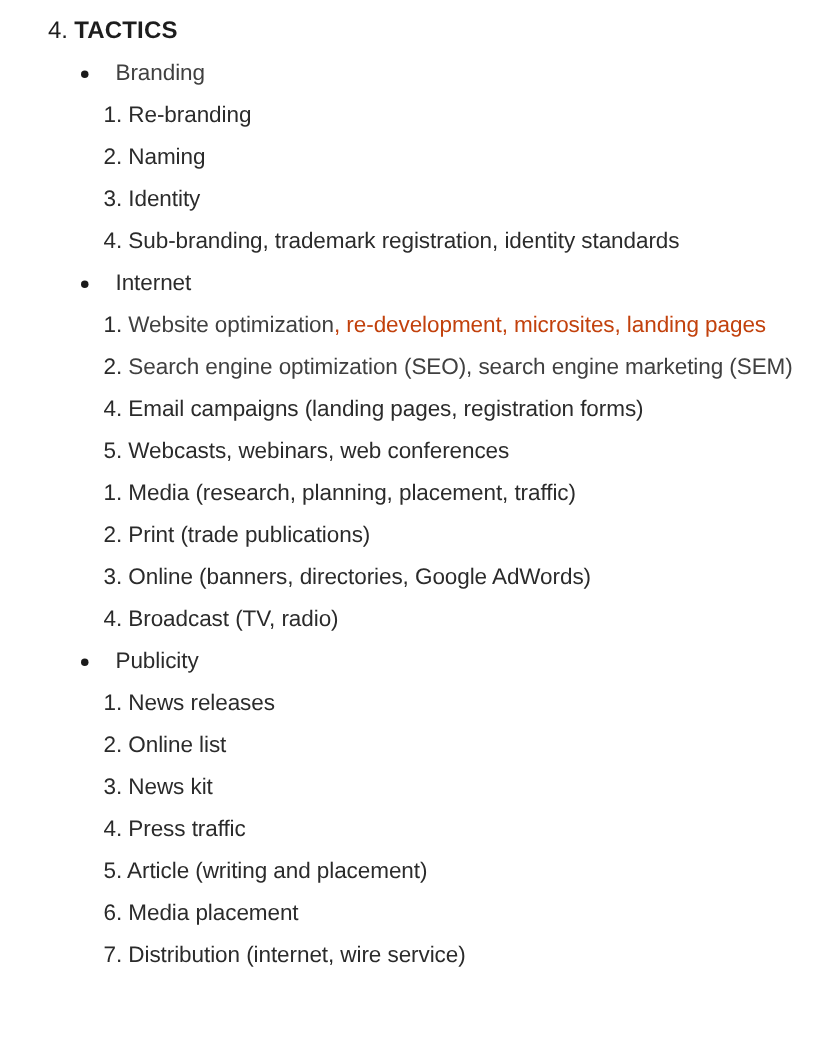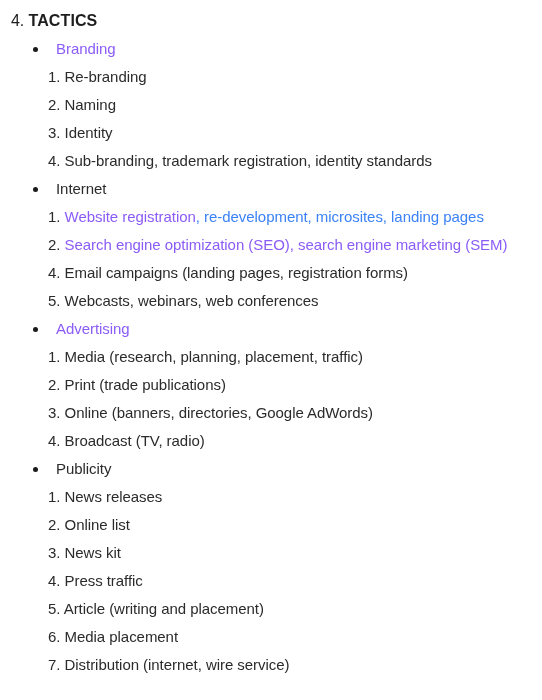--- a/index.html
+++ b/index.html
@@ -15,20 +15,21 @@
     font-stretch: condensed;
     color: #2b2b2b;
     -webkit-font-smoothing: antialiased;
   }
   .page {
     width: 542px;
     height: 700px;
     position: relative;
     box-sizing: border-box;
     padding-top: 7px;
+    padding-left: 21px;
   }
   .heading {
     font-size: 16px;
     line-height: 28px;
     padding-left: 11px;
     color: #1d1d1d;
     white-space: nowrap;
     letter-spacing: -0.1px;
   }
   .heading .h-num {
@@ -64,27 +65,27 @@
     line-height: 28px;
     font-size: 15px;
     padding-left: 48px;
     white-space: nowrap;
     letter-spacing: -0.05px;
   }
   .num-row .n {
     color: #2b2b2b;
   }
   .accent {
-    color: #8b5cf6;
+    color: #404040;
   }
   .dark {
     color: #2b2b2b;
   }
   .tail {
-    color: #3b82f6;
+    color: #c2410c;
   }
 </style>
 </head>
 <body>
 
 <div class="page">
 
   <div class="heading">
     <span class="h-num">4.</span>
     <span class="h-title">TACTICS</span>
@@ -93,27 +94,26 @@
   <div id="outline-root">
       <div class="group">
         <div class="bullet-row"><span class="dot"></span><span class="accent">Branding</span></div>
         <div class="num-row"><span class="n">1.</span> <span class="dark">Re-branding</span></div>
         <div class="num-row"><span class="n">2.</span> <span class="dark">Naming</span></div>
         <div class="num-row"><span class="n">3.</span> <span class="dark">Identity</span></div>
         <div class="num-row"><span class="n">4.</span> <span class="dark">Sub-branding, trademark registration, identity standards</span></div>
       </div>
       <div class="group">
         <div class="bullet-row"><span class="dot"></span><span class="dark">Internet</span></div>
-        <div class="num-row"><span class="n">1.</span> <span class="accent">Website registration</span><span class="tail">, re-development, microsites, landing pages</span></div>
+        <div class="num-row"><span class="n">1.</span> <span class="accent">Website optimization</span><span class="tail">, re-development, microsites, landing pages</span></div>
         <div class="num-row"><span class="n">2.</span> <span class="accent">Search engine optimization (SEO), search engine marketing (SEM)</span></div>
         <div class="num-row"><span class="n">4.</span> <span class="dark">Email campaigns (landing pages, registration forms)</span></div>
         <div class="num-row"><span class="n">5.</span> <span class="dark">Webcasts, webinars, web conferences</span></div>
       </div>
       <div class="group">
-        <div class="bullet-row"><span class="dot"></span><span class="accent">Advertising</span></div>
         <div class="num-row"><span class="n">1.</span> <span class="dark">Media (research, planning, placement, traffic)</span></div>
         <div class="num-row"><span class="n">2.</span> <span class="dark">Print (trade publications)</span></div>
         <div class="num-row"><span class="n">3.</span> <span class="dark">Online (banners, directories, Google AdWords)</span></div>
         <div class="num-row"><span class="n">4.</span> <span class="dark">Broadcast (TV, radio)</span></div>
       </div>
       <div class="group">
         <div class="bullet-row"><span class="dot"></span><span class="dark">Publicity</span></div>
         <div class="num-row"><span class="n">1.</span> <span class="dark">News releases</span></div>
         <div class="num-row"><span class="n">2.</span> <span class="dark">Online list</span></div>
         <div class="num-row"><span class="n">3.</span> <span class="dark">News kit</span></div>

